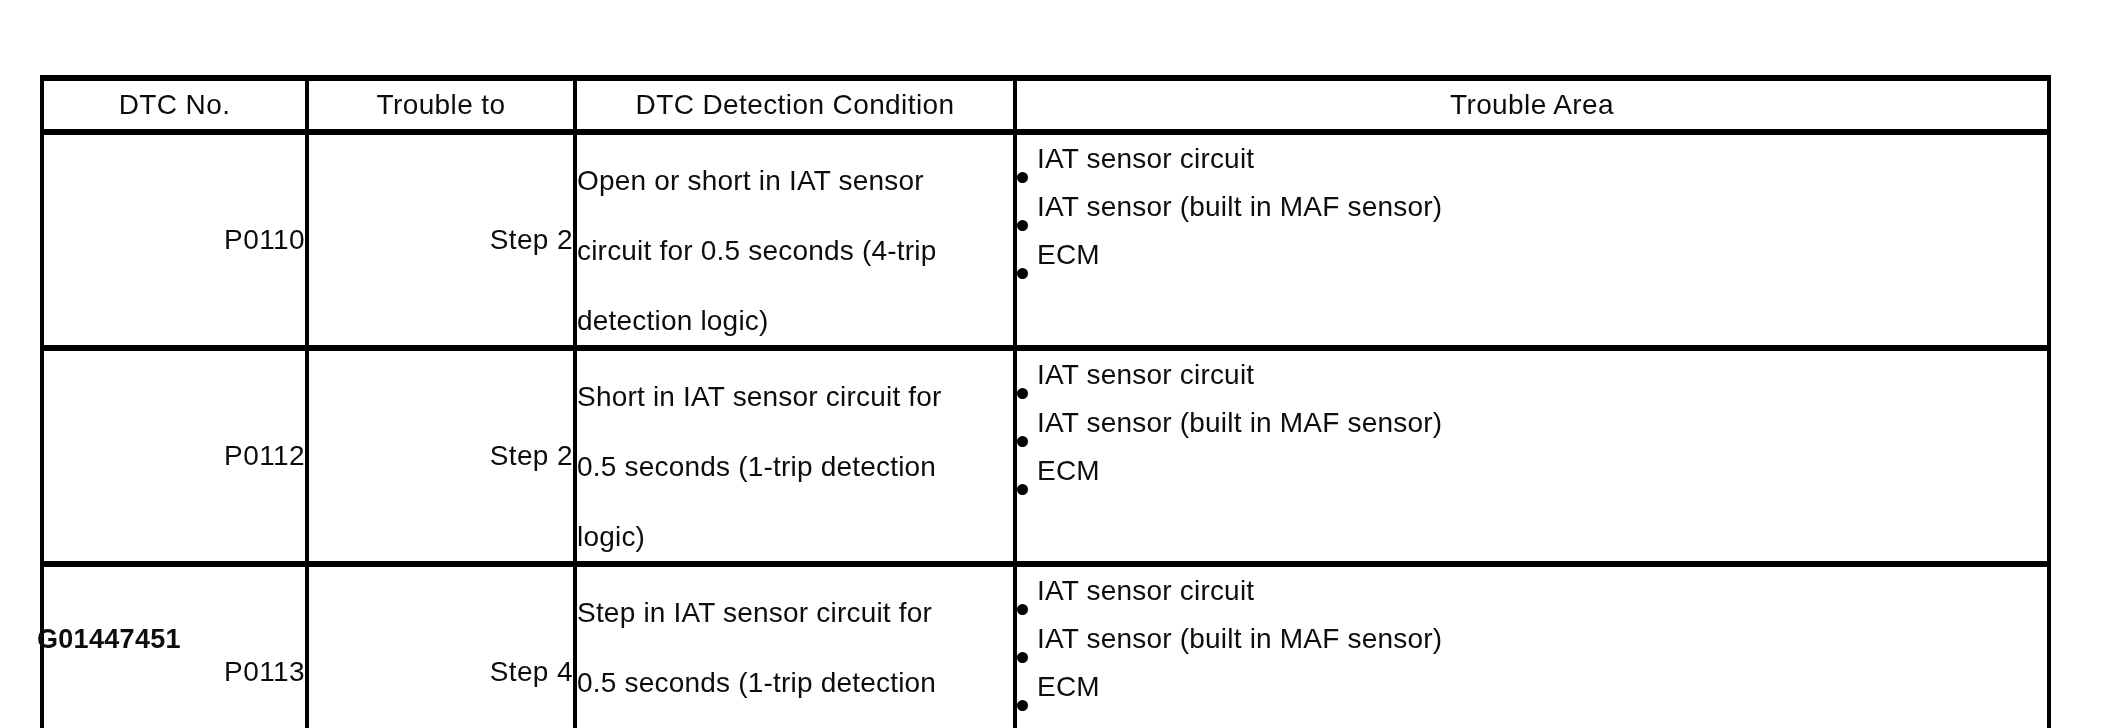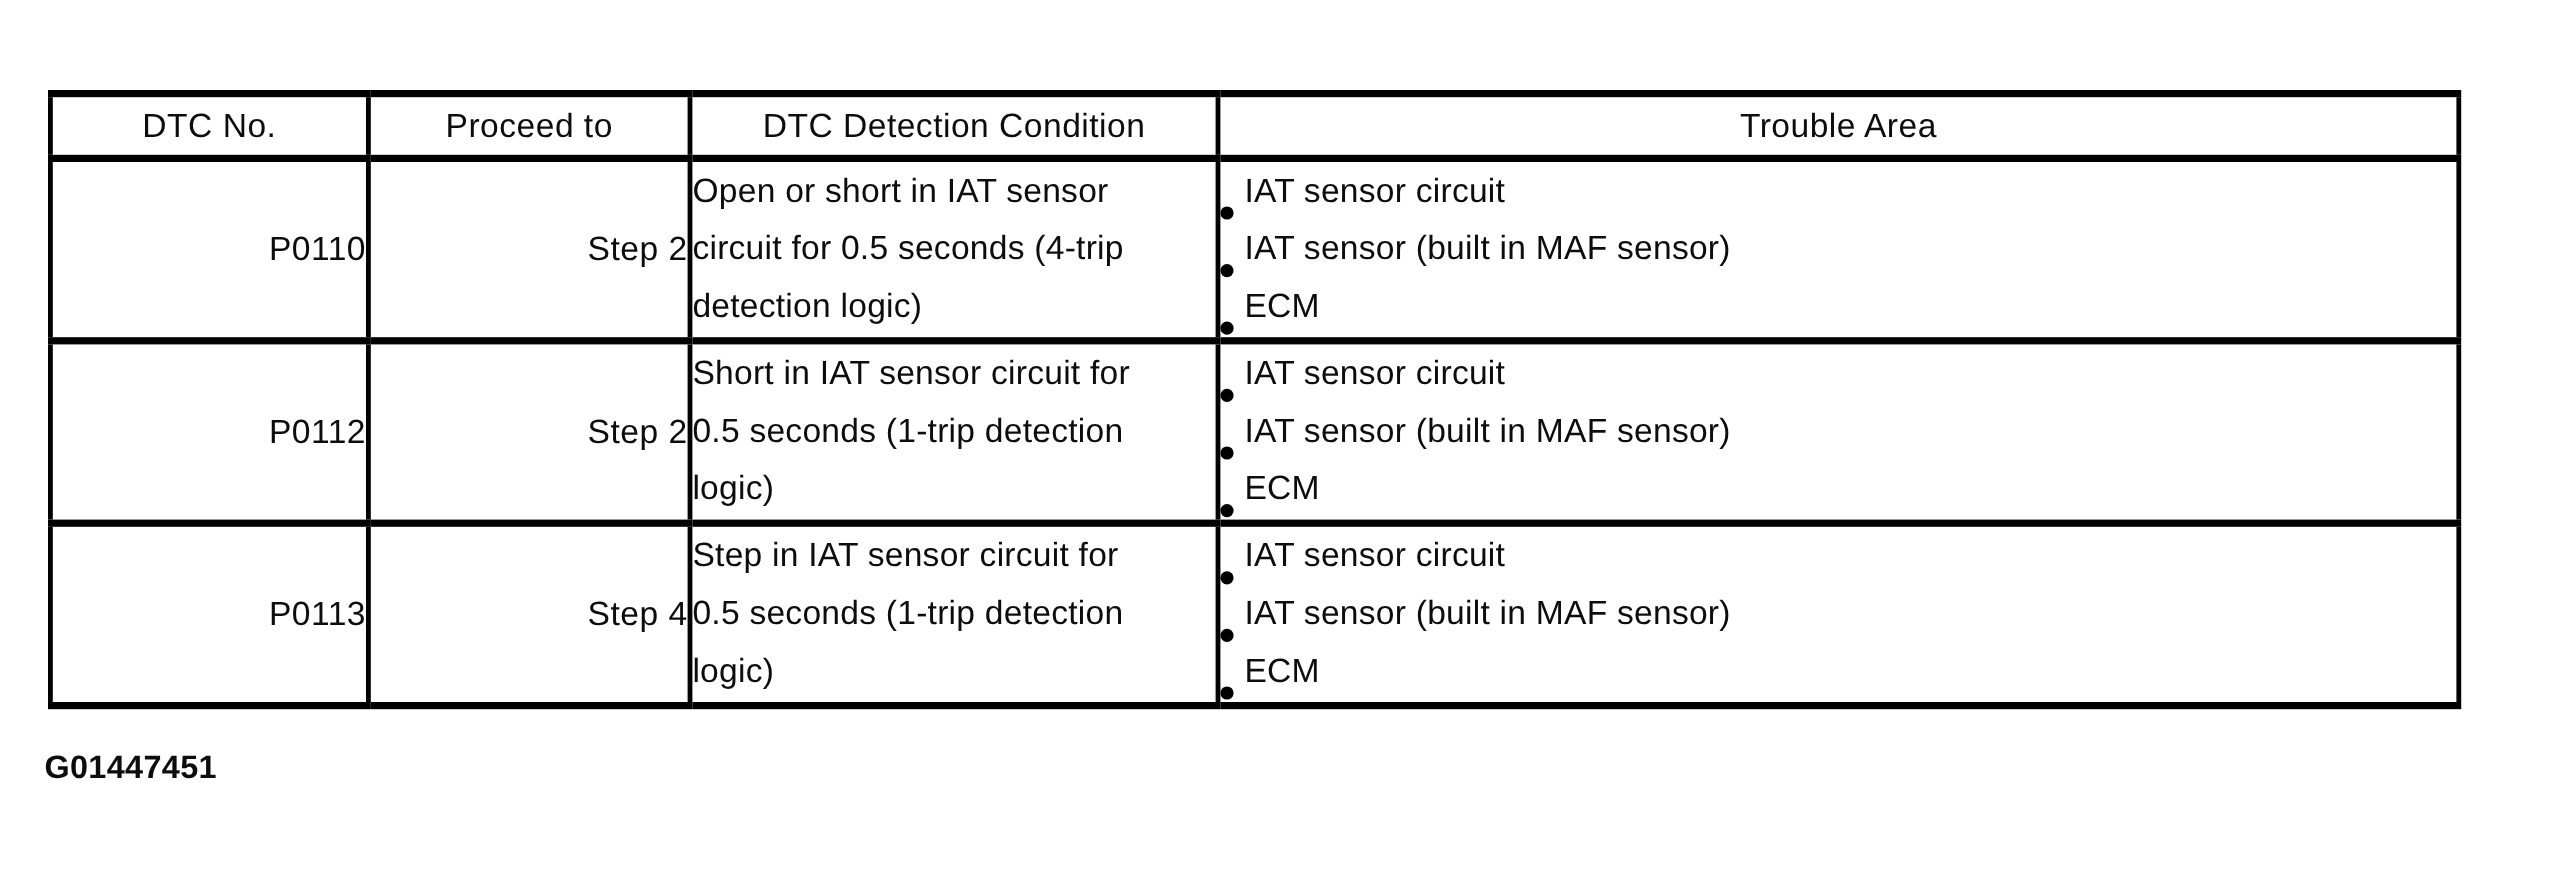--- a/index.html
+++ b/index.html
@@ -56,20 +56,21 @@
   td.cell-lines {
     padding: 10px 6px 6px 13px;
   }
   td.cell-bullets {
     padding: 10px 6px 6px 14px;
   }
   .cond-line {
     line-height: 48px;
     white-space: nowrap;
     letter-spacing: 0.2px;
+    margin-top: 22px;
   }
   .bullet-line {
     line-height: 48px;
     white-space: nowrap;
     display: flex;
     align-items: flex-end;
     letter-spacing: 0.2px;
   }
   .bullet-dot {
     display: inline-block;
@@ -97,21 +98,21 @@
   <table class="dtc-table">
     <colgroup>
       <col style="width:265px">
       <col style="width:268px">
       <col style="width:440px">
       <col style="width:1034px">
     </colgroup>
     <thead>
       <tr>
         <th>DTC No.</th>
-        <th>Proceed to</th>
+        <th>Trouble to</th>
         <th>DTC Detection Condition</th>
         <th>Trouble Area</th>
       </tr>
     </thead>
     <tbody>
       <tr>
         <td class="cell-center">P0110</td>
         <td class="cell-center">Step 2</td>
         <td class="cell-lines">
           <div class="cond-line">Open or short in IAT sensor</div>

